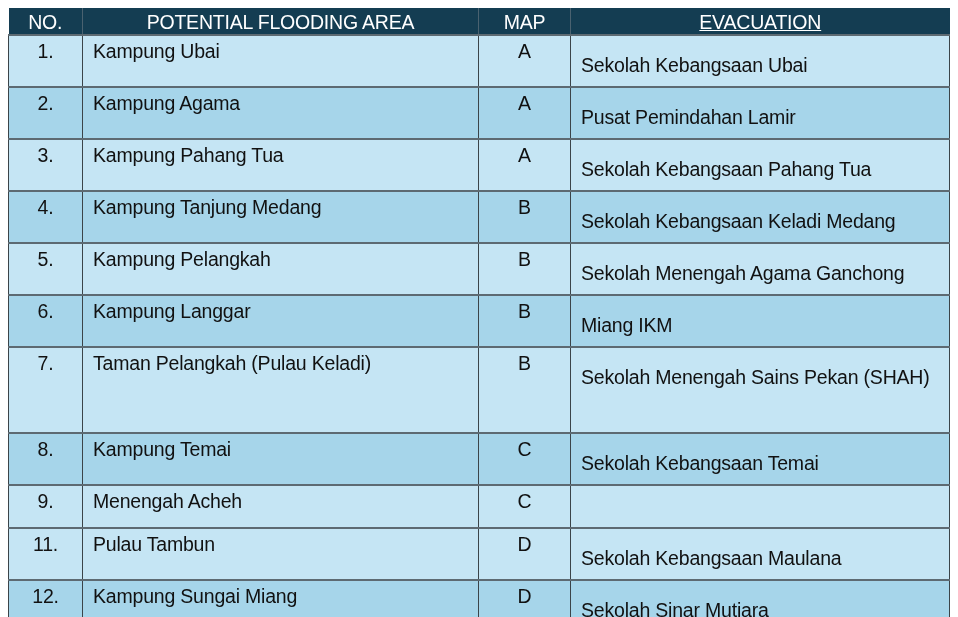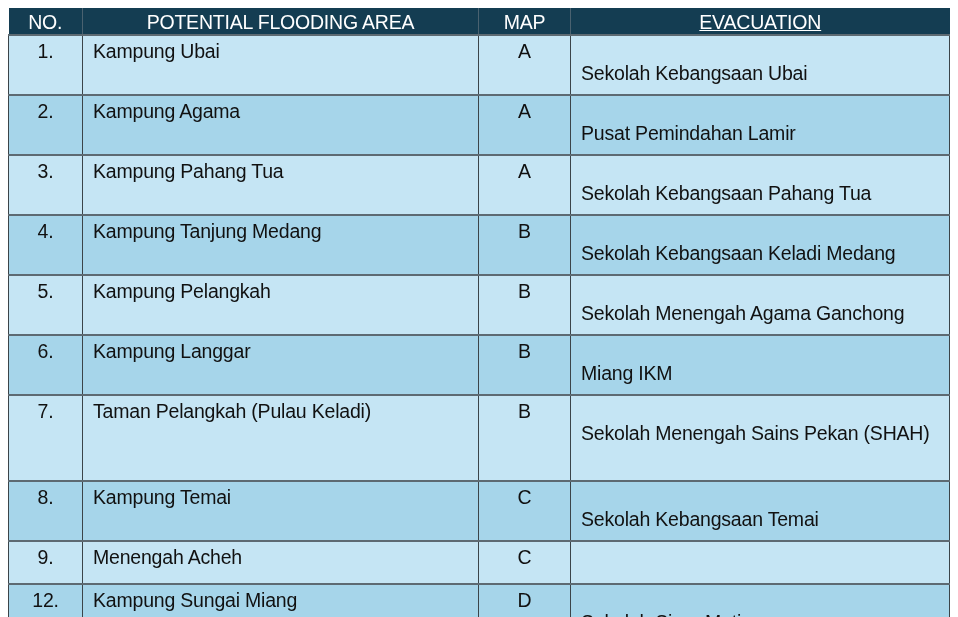--- a/index.html
+++ b/index.html
@@ -56,21 +56,21 @@
       white-space: nowrap;
     }
     .flood-table td.col-no, .flood-table td.col-map {
       text-align: center;
       padding-left: 0;
       padding-right: 0;
     }
     .flood-table td.col-evac {
       white-space: normal;
       line-height: 42px;
-      padding-top: 16px;
+      padding-top: 8px;
     }
     .flood-table tr.row-odd td  { background: #c5e5f4; }
     .flood-table tr.row-even td { background: #a6d5ea; }
     .flood-table tr.row-tall td { height: 86px; }
     .flood-table tr:last-child td { border-bottom: 2px solid #5d6a72; }
   </style>
 </head>
 <body>
 
 <table class="flood-table">
@@ -136,20 +136,26 @@
       <td class="col-area">Kampung Temai</td>
       <td class="col-map">C</td>
       <td class="col-evac">Sekolah Kebangsaan Temai</td>
     </tr>
     <tr class="row-odd">
       <td class="col-no">9.</td>
       <td class="col-area">Menengah Acheh</td>
       <td class="col-map">C</td>
       <td class="col-evac"></td>
     </tr>
+    <tr class="row-odd">
+      <td class="col-no">11.</td>
+      <td class="col-area">Pulau Tambun</td>
+      <td class="col-map">D</td>
+      <td class="col-evac">Sekolah Kebangsaan Maulana</td>
+    </tr>
     <tr class="row-even">
       <td class="col-no">12.</td>
       <td class="col-area">Kampung Sungai Miang</td>
       <td class="col-map">D</td>
       <td class="col-evac">Sekolah Sinar Mutiara</td>
     </tr>
   </tbody>
 </table>
 
 </body></html>

